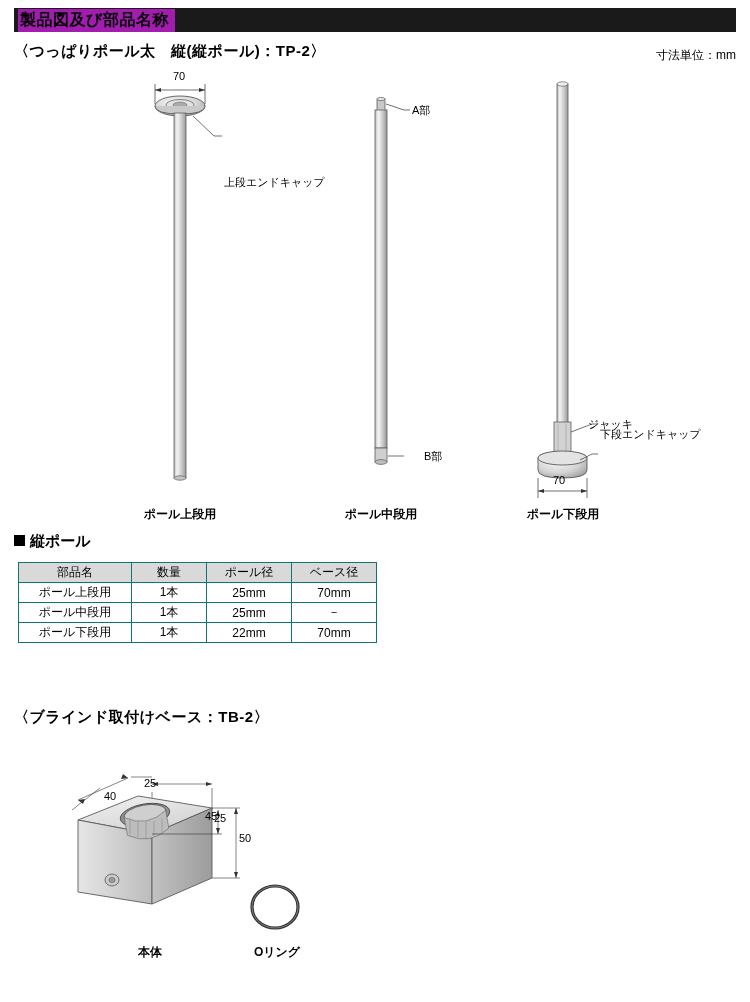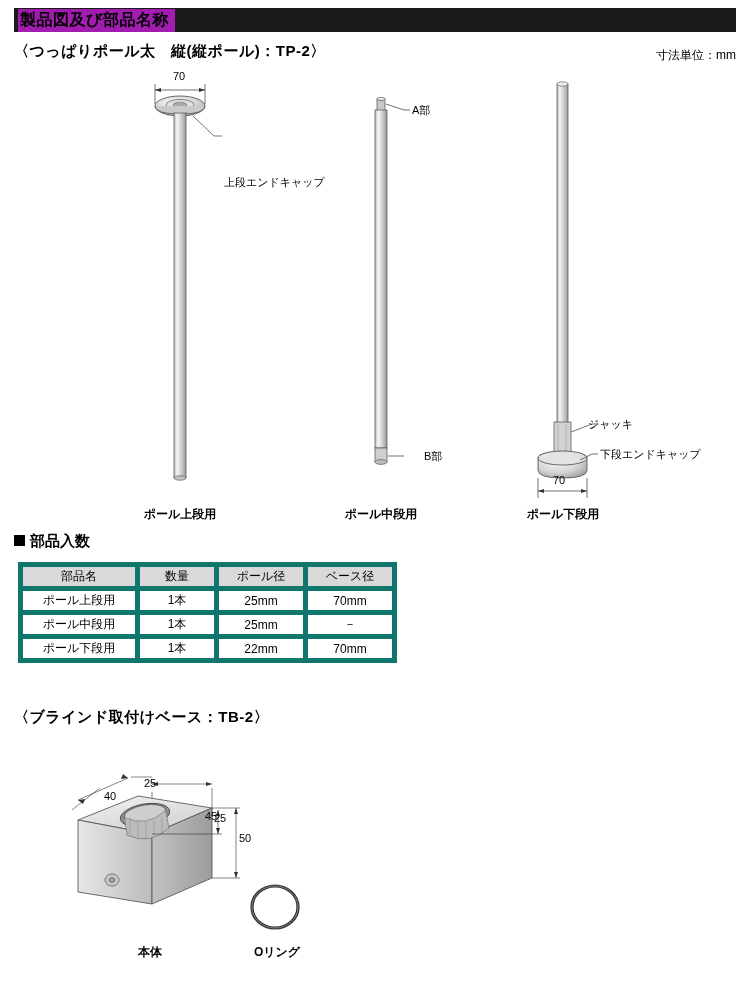--- a/index.html
+++ b/index.html
@@ -98,21 +98,21 @@
     margin-right: 5px;
   }
   table.parts {
     position: absolute;
     left: 18px;
     top: 562px;
     border-collapse: collapse;
     font-size: 12px;
   }
   table.parts th, table.parts td {
-    border: 5px solid #0f766e;
+    border: 1px solid #0f766e;
     height: 19px;
     text-align: center;
     padding: 0 4px;
     font-weight: normal;
   }
   table.parts th {
     background: #d9d9d9;
   }
   table.parts .c0 { width: 104px; }
   table.parts .c1 { width: 66px; }
@@ -215,30 +215,30 @@
     <polygon points="538,425 544,423 544,427" fill="#333"></polygon>
     <polygon points="587,425 581,423 581,427" fill="#333"></polygon>
   </svg>
 
   
   <div class="dimlabel" style="left:173px; top:4px;">70</div>
   <div class="leaderlabel" style="left:224px; top:63px;margin-top:46px;">上段エンドキャップ</div>
   <div class="leaderlabel" style="left:412px; top:37px;">A部</div>
   <div class="leaderlabel" style="left:412px; top:383px;margin-left:12px;">B部</div>
   <div class="leaderlabel" style="left:588px; top:351px;">ジャッキ</div>
-  <div class="leaderlabel" style="left:600px; top:381px;text-align:center;">下段エンドキャップ</div>
+  <div class="leaderlabel" style="left:600px; top:361px;text-align:center;">下段エンドキャップ</div>
   <div class="dimlabel" style="left:553px; top:408px;">70</div>
 
   <div class="caption" style="left:120px; top:440px; width:120px;">ポール上段用</div>
   <div class="caption" style="left:321px; top:440px; width:120px;">ポール中段用</div>
   <div class="caption" style="left:503px; top:440px; width:120px;">ポール下段用</div>
 </div>
 
 <div class="sec2-title">
-  <span class="sq"></span><span>部品入数</span>
+  <span class="sq"></span><span>縦ポール</span>
 </div>
 
 <table class="parts">
   <thead>
     <tr>
       <th class="c0">部品名</th>
       <th class="c1">数量</th>
       <th class="c2">ポール径</th>
       <th class="c3">ベース径</th>
     </tr>

